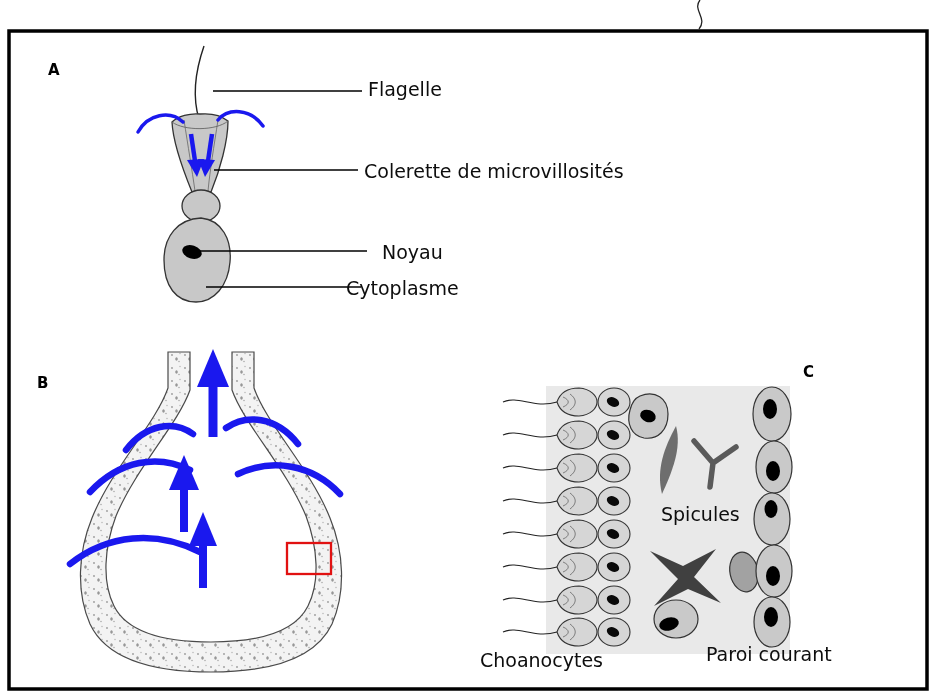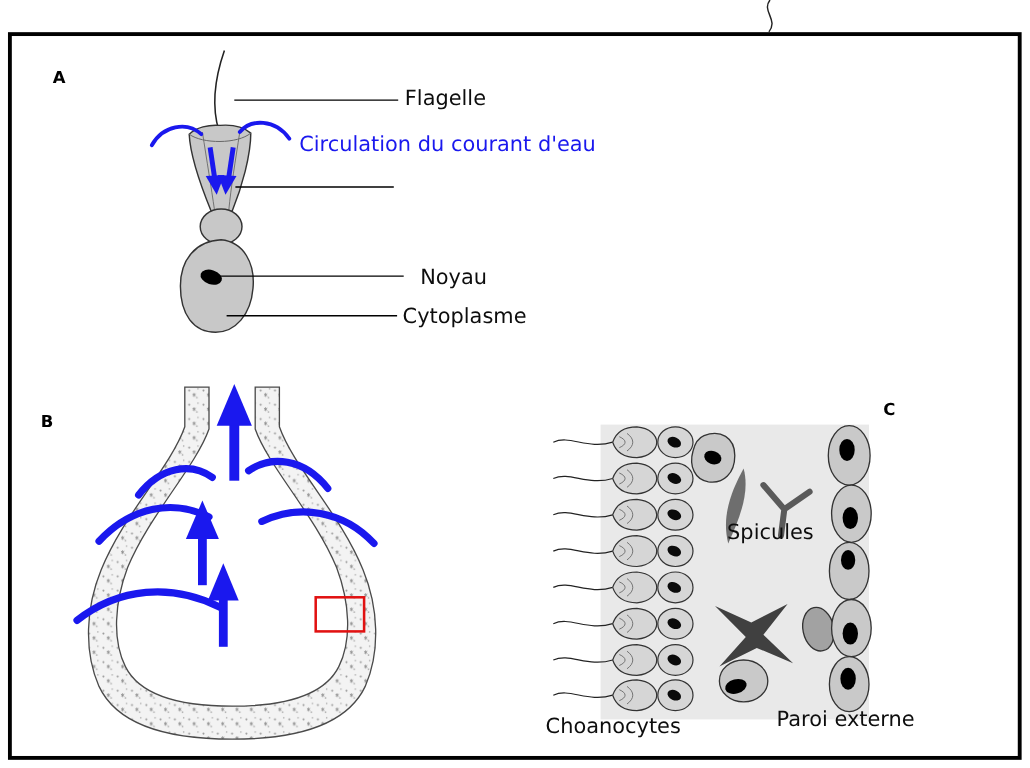--- a/index.html
+++ b/index.html
@@ -143,21 +143,21 @@
         <ellipse cx="771" cy="617" rx="7" ry="10" fill="#000"></ellipse>
       </g>
     </g>
   </svg>
 
   <div class="panel-letter" style="left:48px;top:61px">A</div>
   <div class="panel-letter" style="left:37px;top:374px">B</div>
   <div class="panel-letter" style="left:803px;top:363px">C</div>
 
   <div class="label" style="left:368px;top:79px">Flagelle</div>
-  <div class="label blue" style="left:272px;top:121px">Circulation du courant d'eau</div>
+  <div class="label" style="left:364px;top:161px">Colerette de microvillosités</div>
   <div class="label" style="left:382px;top:242px">Noyau</div>
-  <div class="label" style="left:366px;top:278px">Cytoplasme</div>
+  <div class="label" style="left:346px;top:278px">Cytoplasme</div>
 
-  <div class="label" style="left:661px;top:474px">Spicules</div>
-  <div class="label" style="left:496px;top:650px">Choanocytes</div>
-  <div class="label" style="left:706px;top:644px">Paroi externe</div>
+  <div class="label" style="left:661px;top:504px">Spicules</div>
+  <div class="label" style="left:480px;top:650px">Choanocytes</div>
+  <div class="label" style="left:706px;top:644px">Paroi courant</div>
 
 </div>
 
 </body></html>

